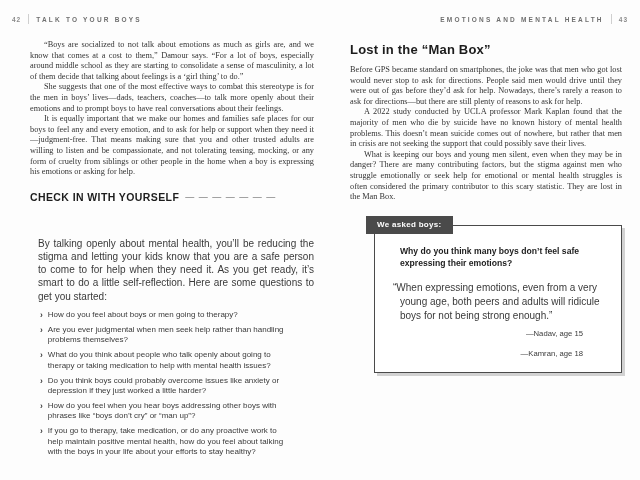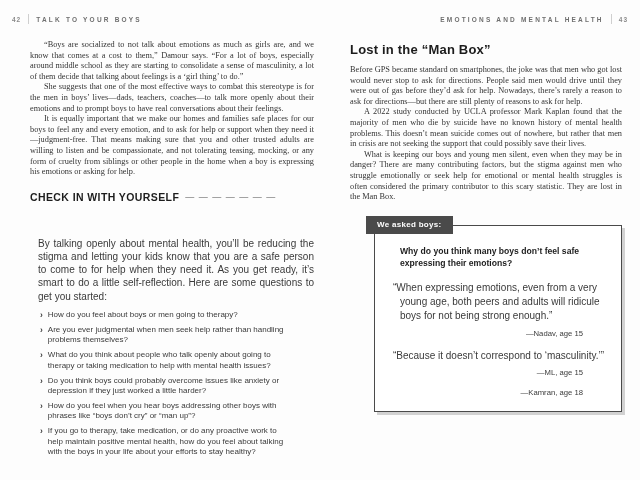--- a/index.html
+++ b/index.html
@@ -165,24 +165,20 @@
     <div class="asked-wrap">
       <div class="asked-badge">We asked boys:</div>
       <div class="asked-box">
         <div class="asked-question">Why do you think many boys don’t feel safe expressing their emotions?</div>
 
         <div class="quote">
           <div class="quote-text">“When expressing emotions, even from a very young age, both peers and adults will ridicule boys for not being strong enough.”</div>
           <div class="quote-attr">—Nadav, age 15</div>
         </div>
 
-        <div class="quote">
-          <div class="quote-text">“Because it doesn’t correspond to ‘masculinity.’”</div>
-          <div class="quote-attr">—ML, age 15</div>
-        </div>
 
         <div class="quote">
           <div class="quote-attr">—Kamran, age 18</div>
         </div>
       </div>
     </div>
   </div>
 
 </div>
 

